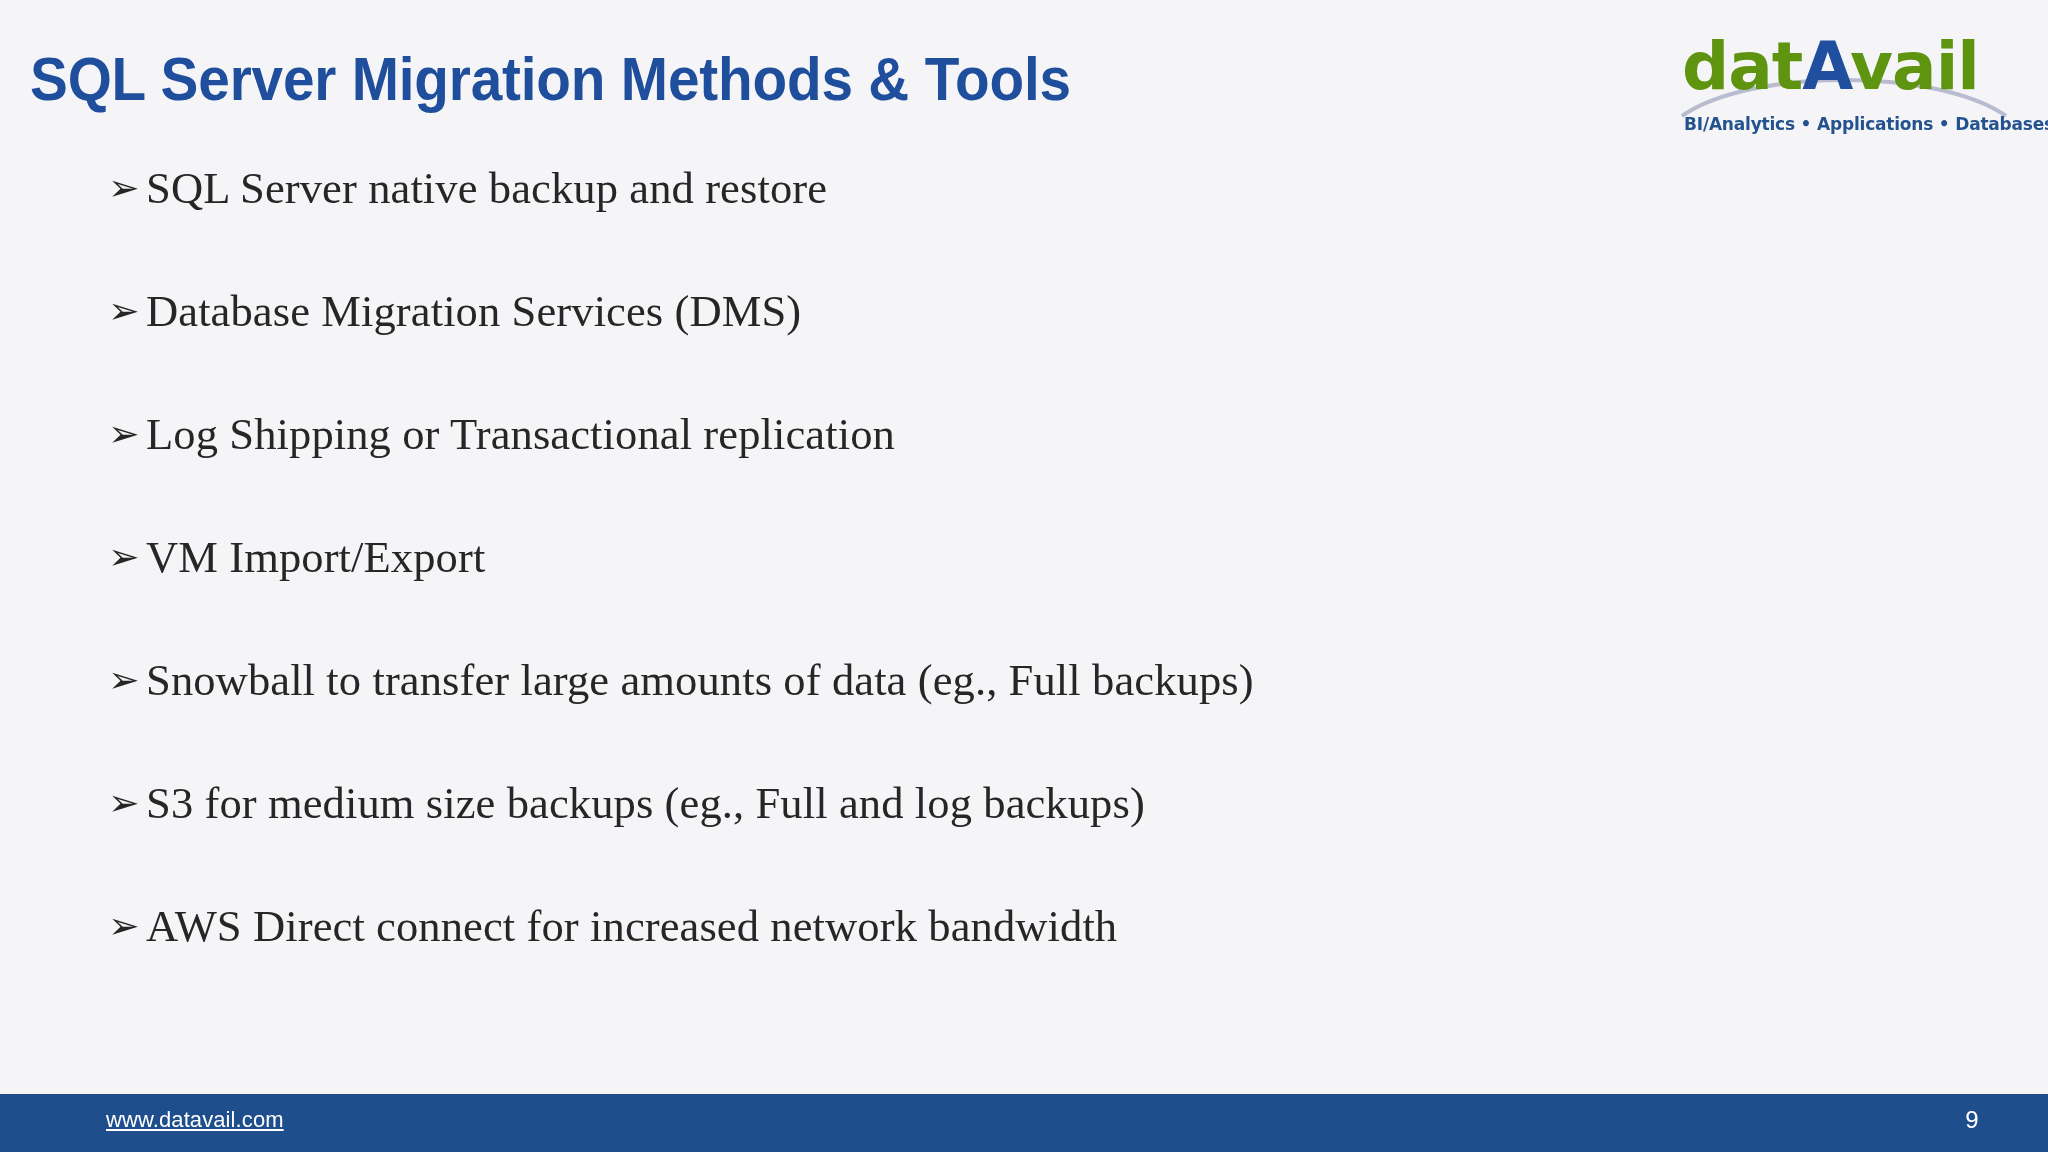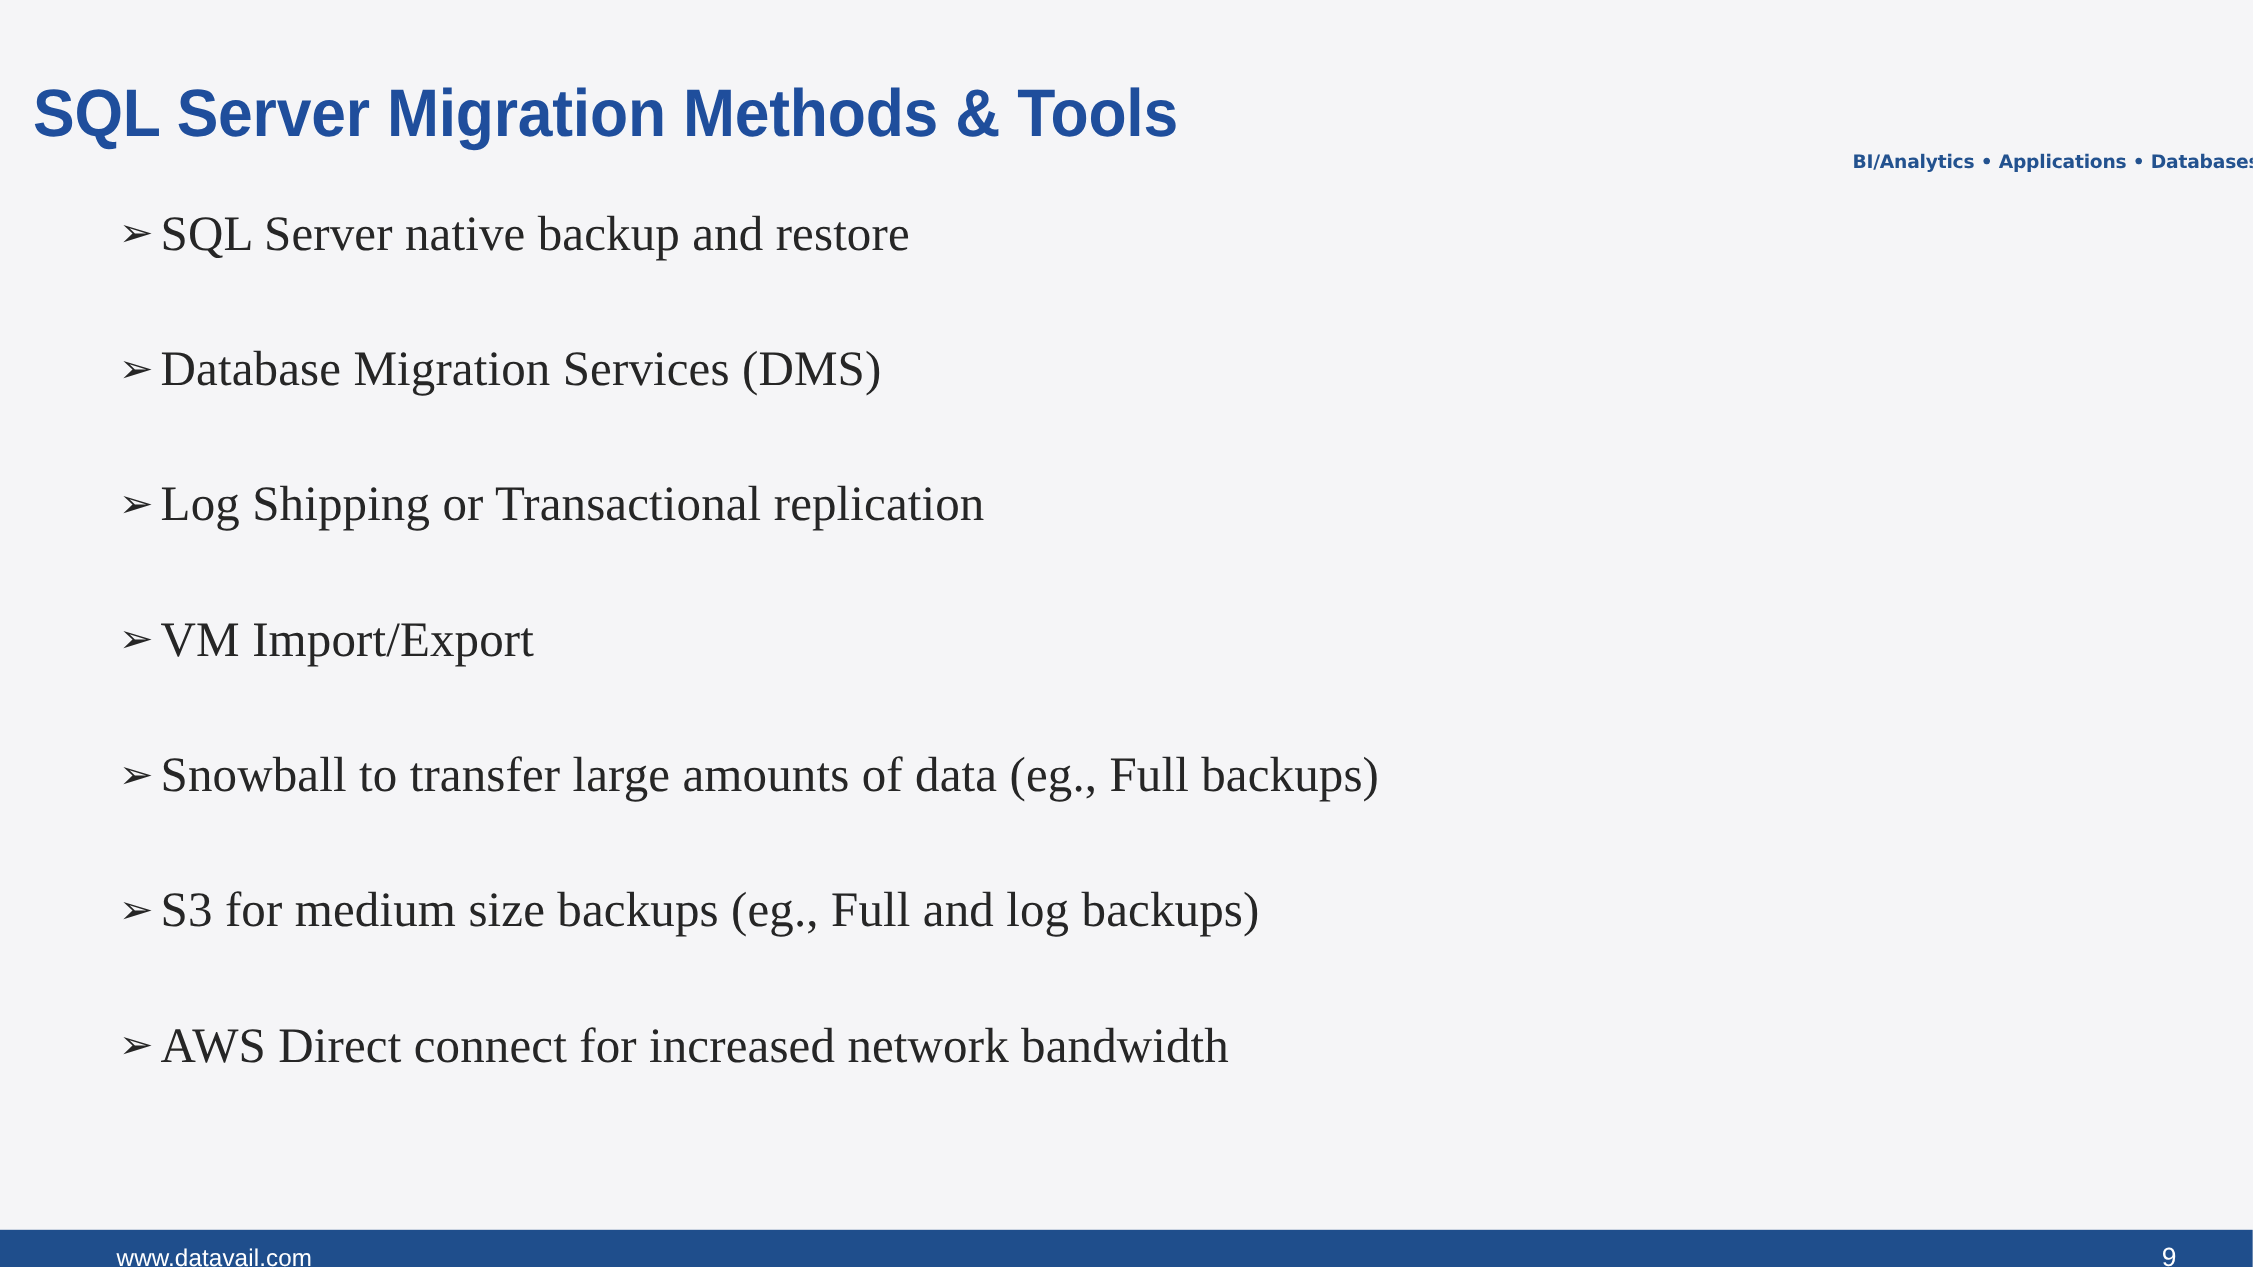--- a/index.html
+++ b/index.html
@@ -14,21 +14,20 @@
     font-family: "Liberation Sans", sans-serif;
     -webkit-font-smoothing: antialiased;
   }
 
   .slide {
     position: relative;
     width: 2048px;
     height: 944px;
     background: #f5f5f7;
     box-sizing: border-box;
-    margin-top: 24px;
   }
 
   
   .slide-title {
     position: absolute;
     left: 30px;
     top: 44px;
     font-family: "Liberation Sans", sans-serif;
     font-weight: bold;
     font-size: 61px;
@@ -156,20 +155,30 @@
   }
 </style>
 </head>
 <body>
 
 <div class="slide">
 
   <div class="slide-title">SQL Server Migration Methods &amp; Tools</div>
 
   <div class="logo">
+    <div class="logo-mark">
+      <div class="logo-swoosh">
+        <svg width="328" height="56" viewBox="0 0 328 56">
+          <path d="M2 54 C 70 6, 258 6, 326 54" fill="none" stroke="#b9bcd0" stroke-width="4"></path>
+        </svg>
+      </div>
+      <div class="logo-wordmark">
+        <span class="logo-green">dat</span><span class="logo-blue">A</span><span class="logo-green">vail</span>
+      </div>
+    </div>
     <div class="logo-tag">BI/Analytics • Applications • Databases</div>
   </div>
 
   <div class="bullet-list">
 
     <div class="bullet-row">
       <span class="bullet-marker">➢</span>
       <span class="bullet-text">SQL Server native backup and restore</span>
     </div>
 

